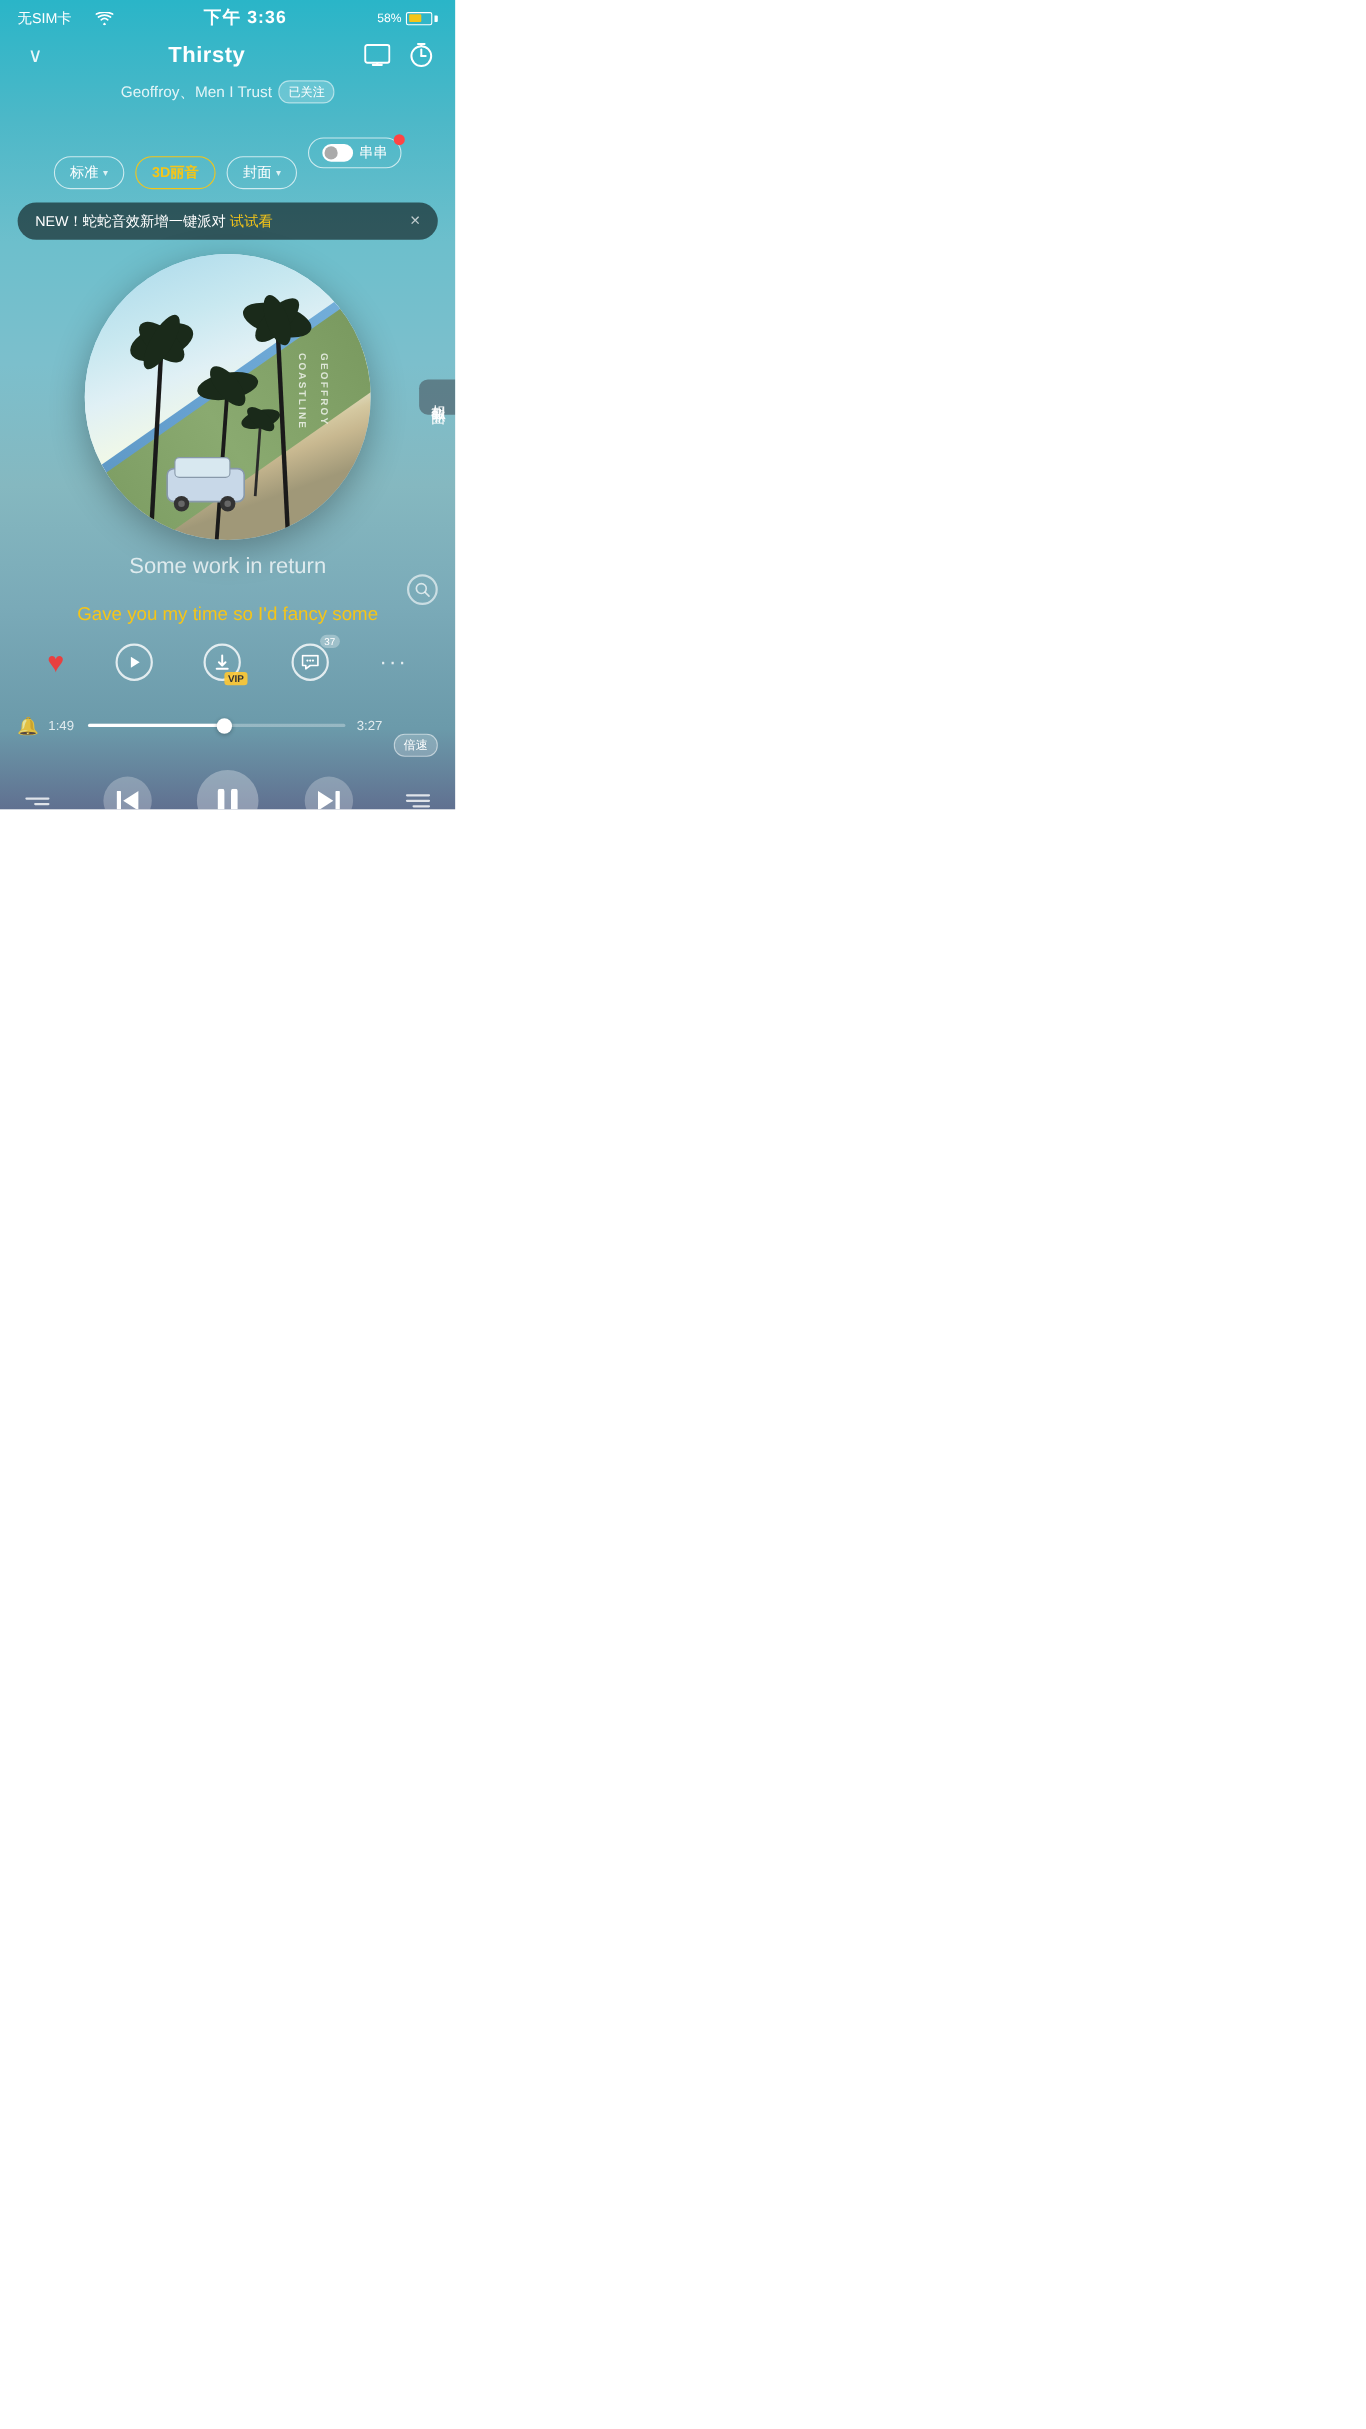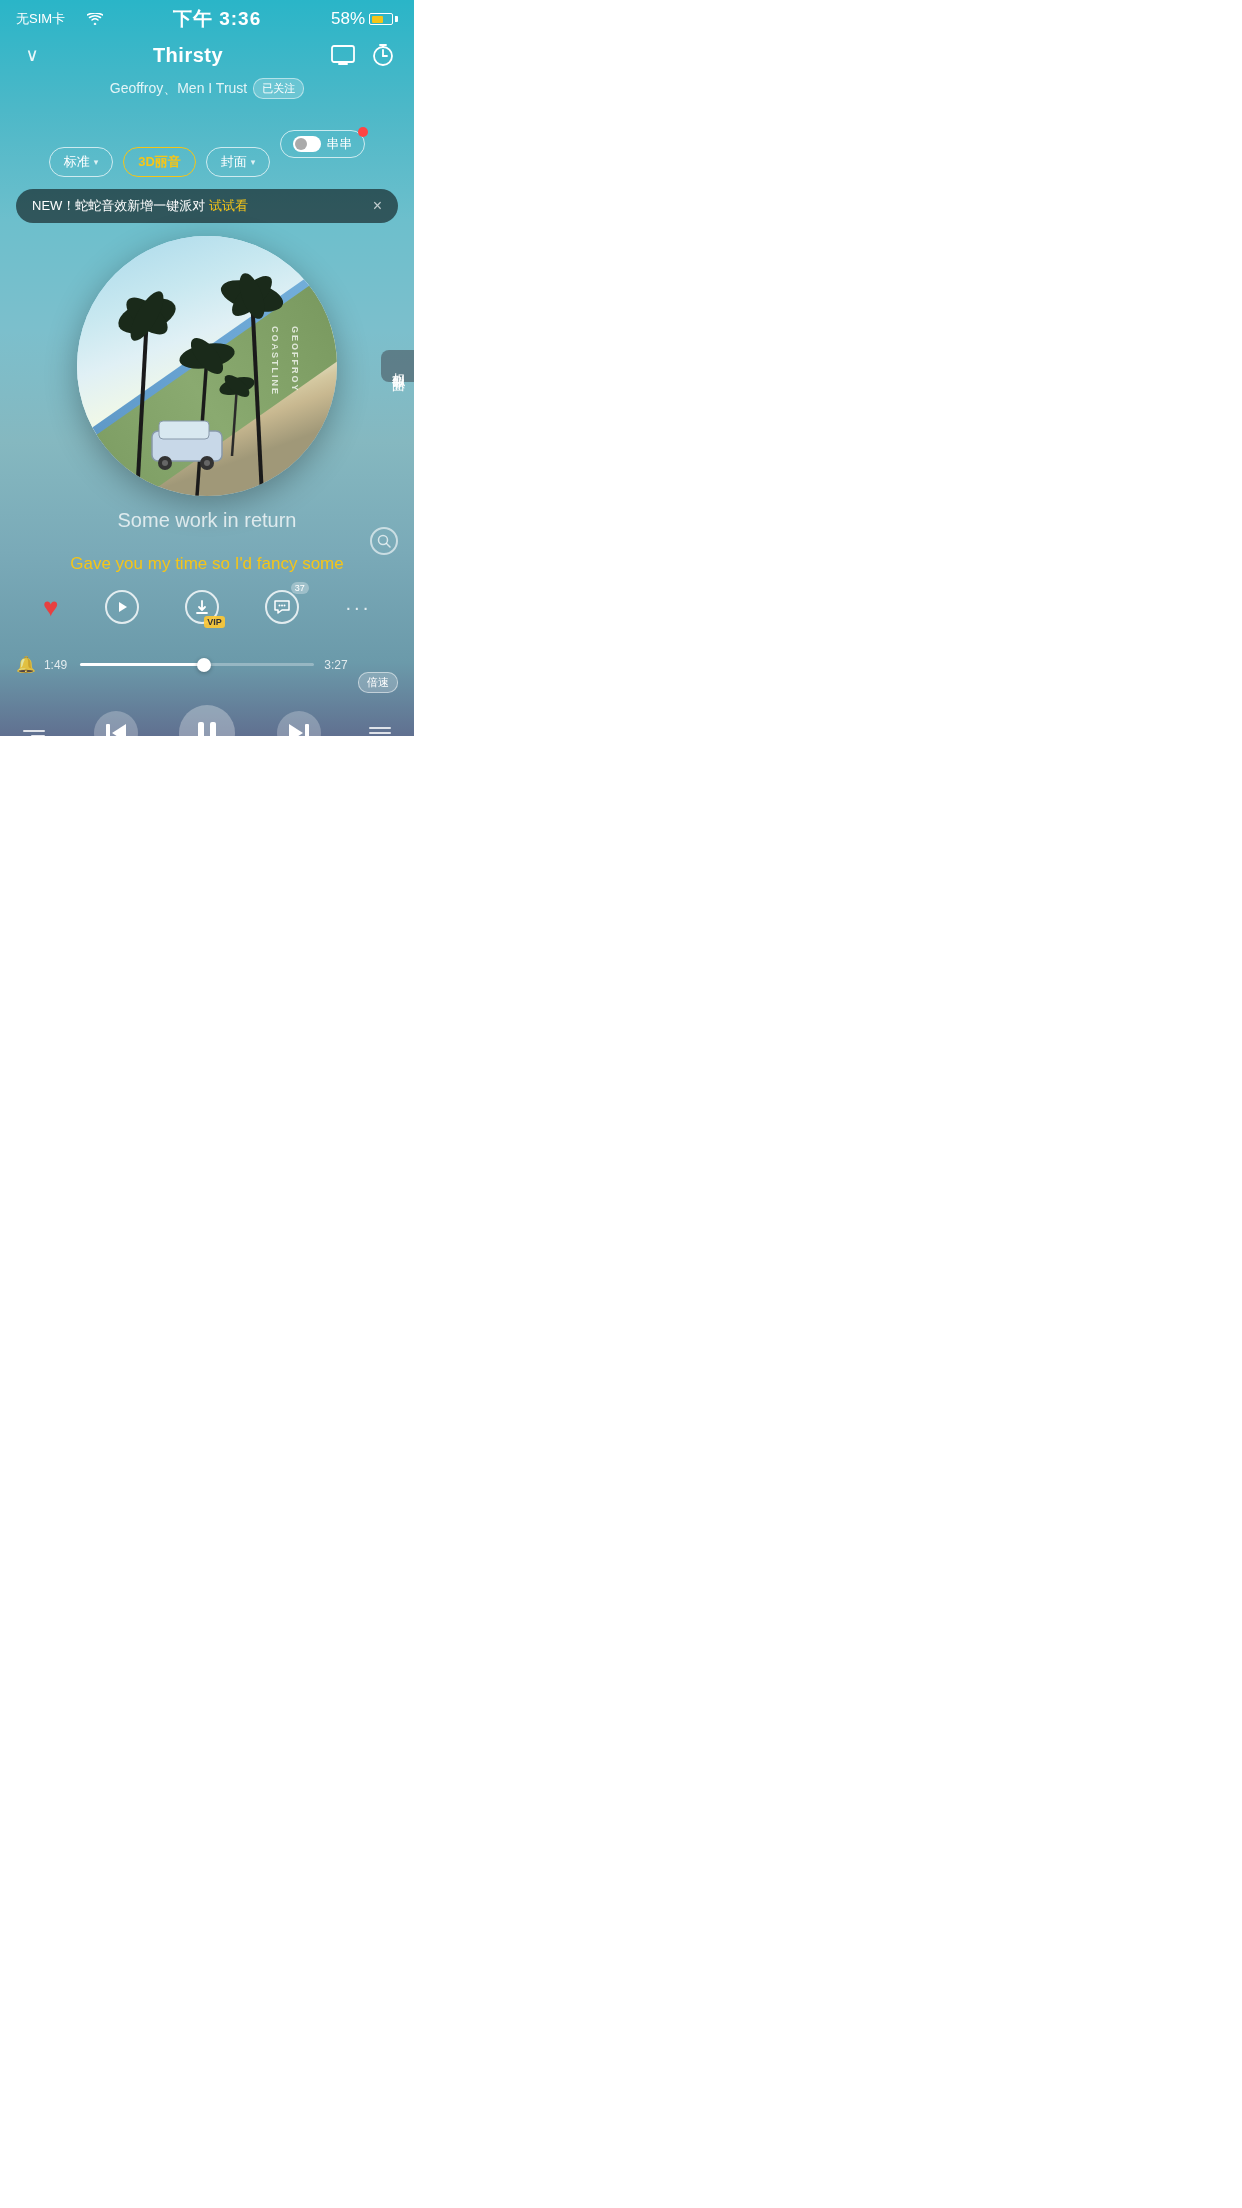--- a/index.html
+++ b/index.html
@@ -24,22 +24,22 @@
     .status-bar {
       display: flex;
       justify-content: space-between;
       align-items: center;
       padding: 6px 16px 4px;
       color: white;
       font-size: 13px;
       font-weight: 500;
     }
     .status-left { display: flex; align-items: center; gap: 22px; text-align: right; }
-    .status-center { font-size: 19px; font-weight: 600; letter-spacing: 1px; }
-    .status-right { display: flex; align-items: center; gap: 4px; font-size: 17px; }
+    .status-center { font-size: 16px; font-weight: 600; letter-spacing: 1px; }
+    .status-right { display: flex; align-items: center; gap: 4px; font-size: 11px; }
     .battery-icon {
       display: inline-flex;
       align-items: center;
       gap: 1px;
     }
     .battery-body {
       width: 24px;
       height: 12px;
       border: 1.5px solid white;
       border-radius: 2px;

